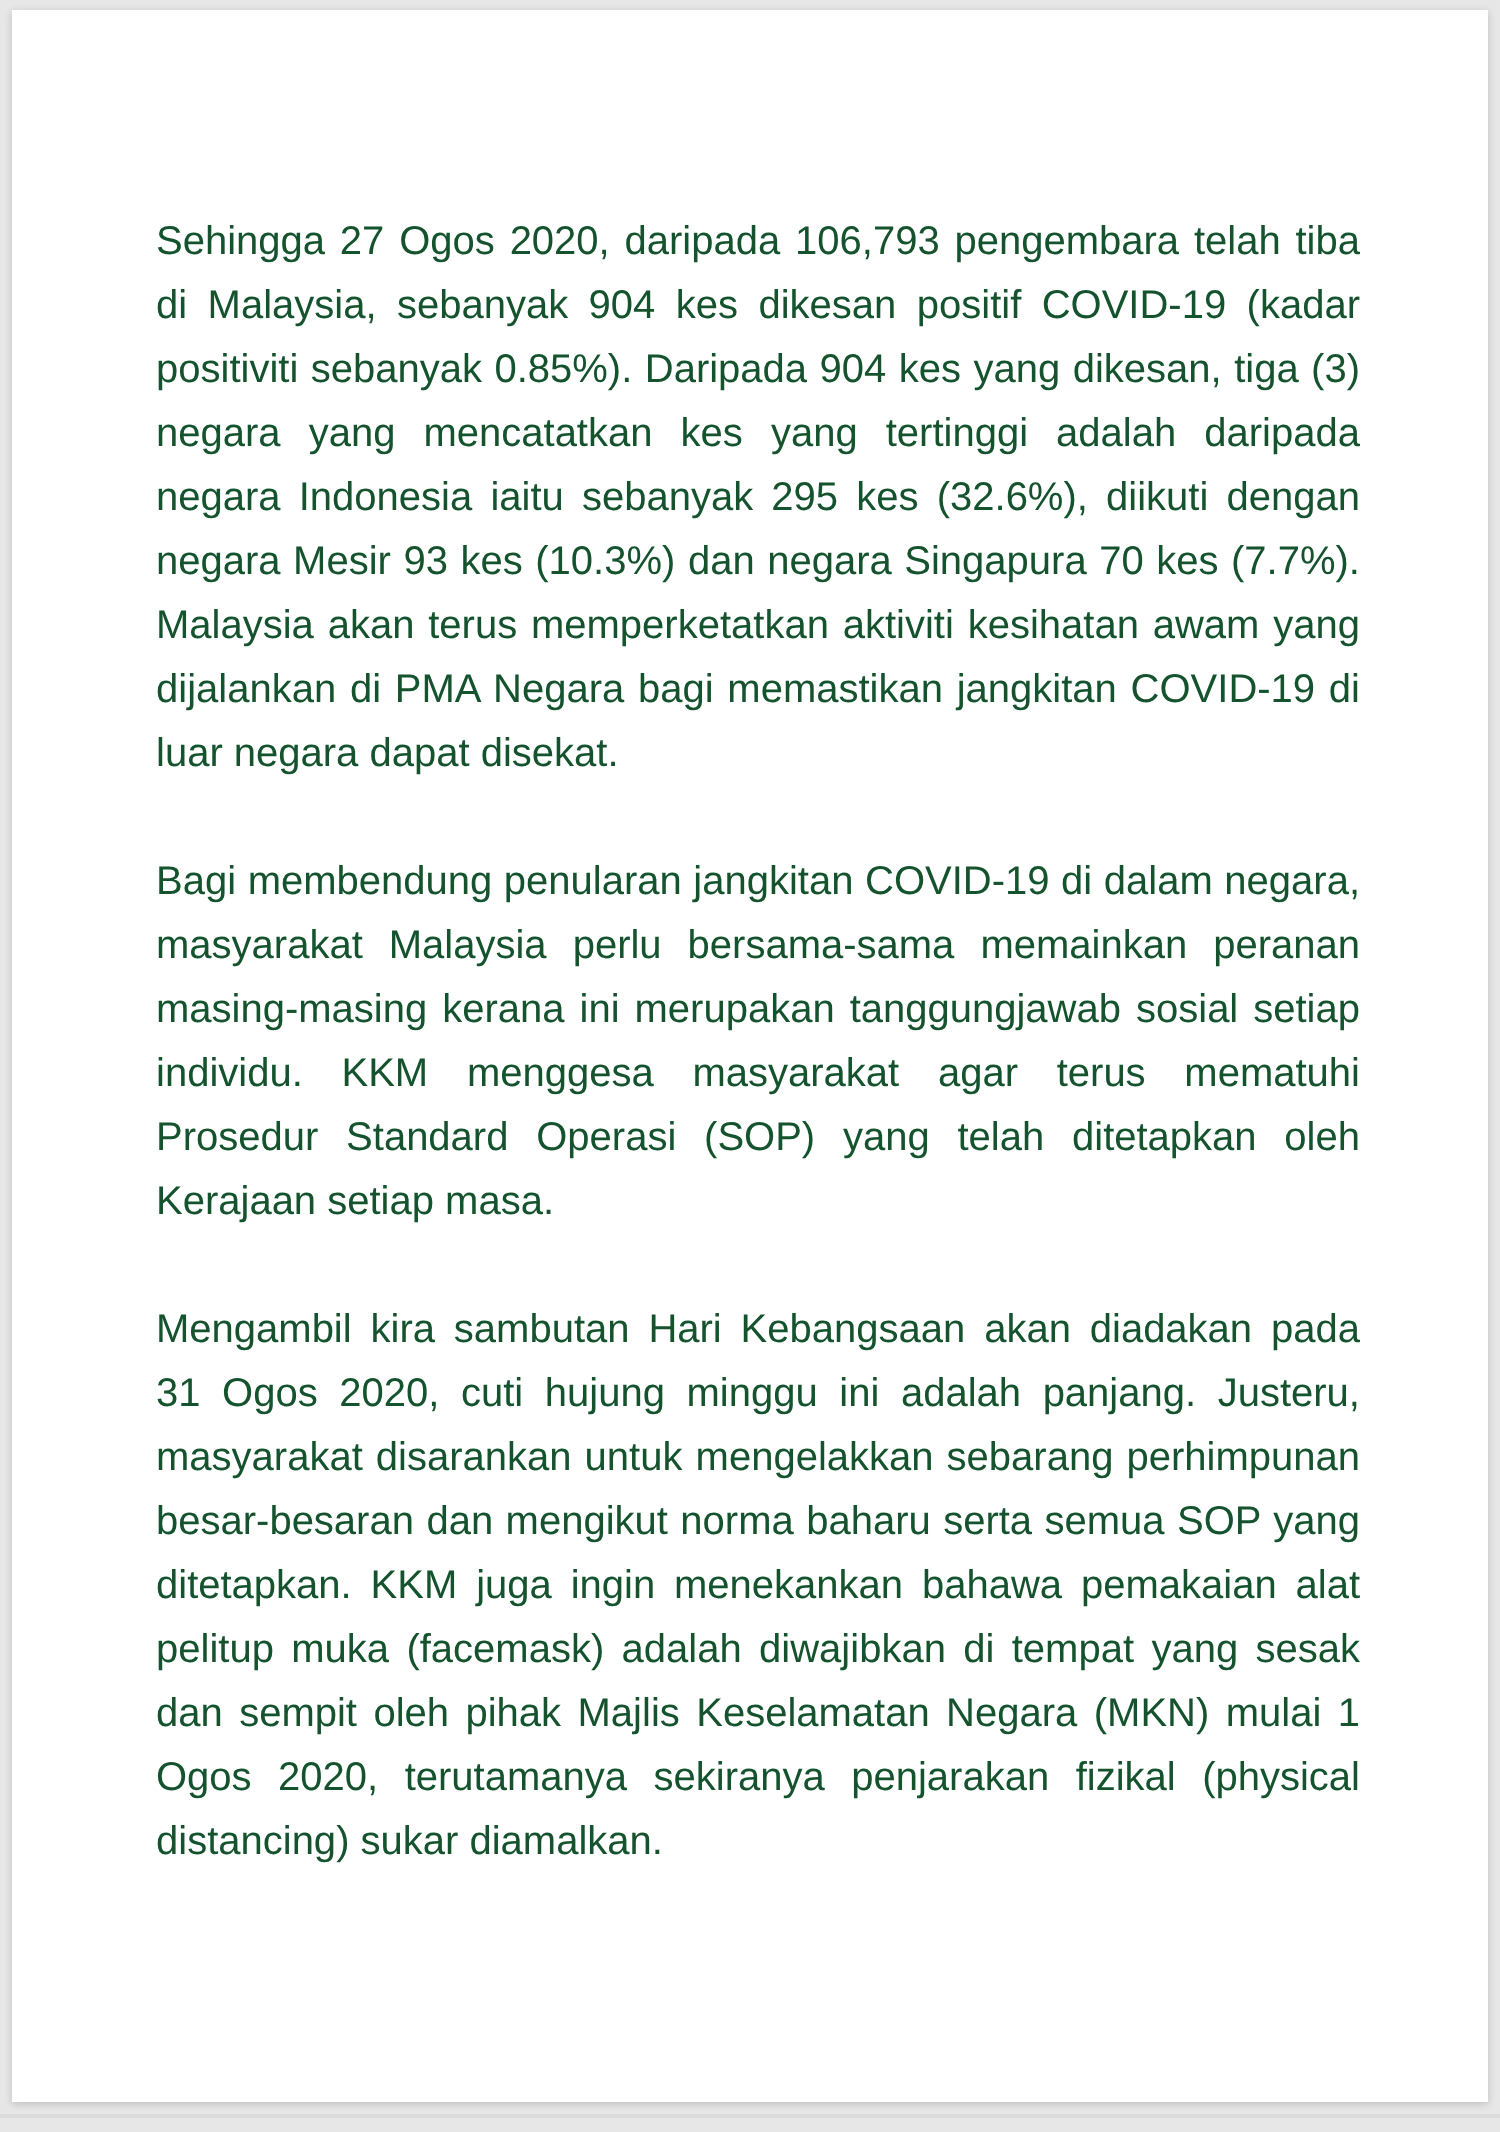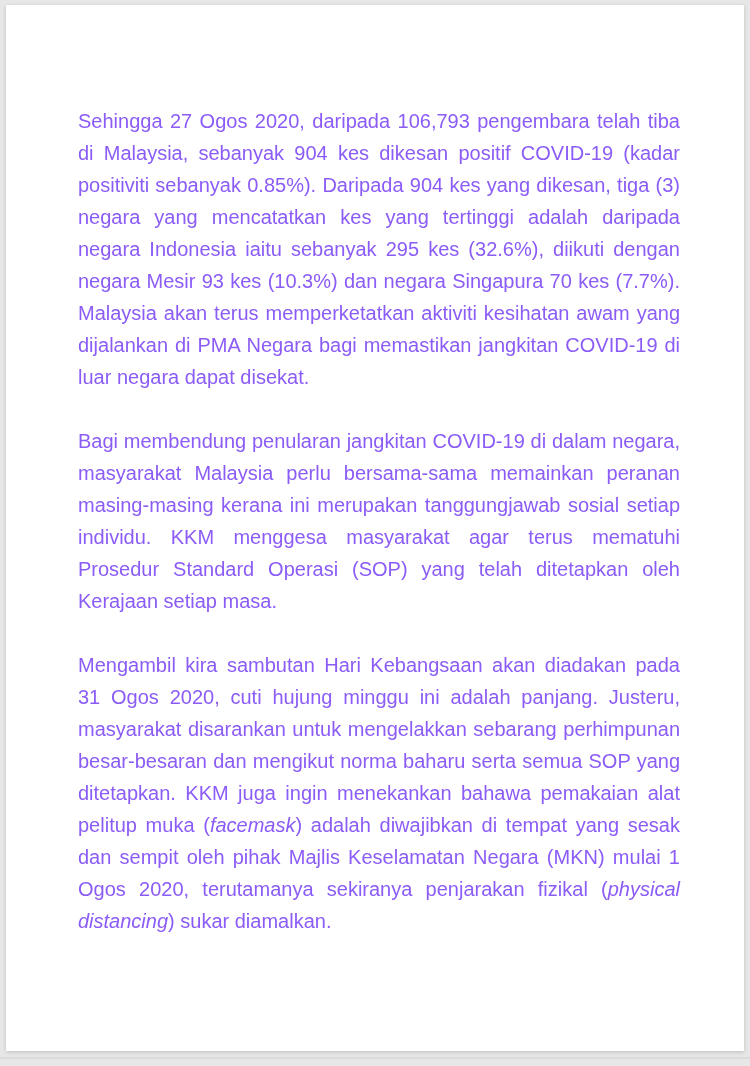--- a/index.html
+++ b/index.html
@@ -36,28 +36,27 @@
     padding: 100px 64px 0 72px;
     color: #1c1c1c;
     font-size: 20px;
     line-height: 32px;
     text-align: justify;
   }
   .content p {
     margin: 0 0 32px 0;
   }
   .content .it {
-    font-style: italic;
   }
 </style>
 </head>
 <body>
 
 <div class="viewport" style="background: rgb(231, 231, 231);">
   <div class="paper" style="background: rgb(255, 255, 255);">
-    <div class="content" style="color: #8b5cf6;">
+    <div class="content" style="color: #14532d;">
         <p><span>Sehingga 27 Ogos 2020, daripada 106,793 pengembara telah tiba di Malaysia, sebanyak 904 kes dikesan positif COVID-19 (kadar positiviti sebanyak 0.85%). Daripada 904 kes yang dikesan, tiga (3) negara yang mencatatkan kes yang tertinggi adalah daripada negara Indonesia iaitu sebanyak 295 kes (32.6%), diikuti dengan negara Mesir 93 kes (10.3%) dan negara Singapura 70 kes (7.7%). Malaysia akan terus memperketatkan aktiviti kesihatan awam yang dijalankan di PMA Negara bagi memastikan jangkitan COVID-19 di luar negara dapat disekat.</span></p>
         <p><span>Bagi membendung penularan jangkitan COVID-19 di dalam negara, masyarakat Malaysia perlu bersama-sama memainkan peranan masing-masing kerana ini merupakan tanggungjawab sosial setiap individu. KKM menggesa masyarakat agar terus mematuhi Prosedur Standard Operasi (SOP) yang telah ditetapkan oleh Kerajaan setiap masa.</span></p>
         <p><span>Mengambil kira sambutan Hari Kebangsaan akan diadakan pada 31 Ogos 2020, cuti hujung minggu ini adalah panjang. Justeru, masyarakat disarankan untuk mengelakkan sebarang perhimpunan besar-besaran dan mengikut norma baharu serta semua SOP yang ditetapkan. KKM juga ingin menekankan bahawa pemakaian alat pelitup muka (</span><span class="it">facemask</span><span>) adalah diwajibkan di tempat yang sesak dan sempit oleh pihak Majlis Keselamatan Negara (MKN) mulai 1 Ogos 2020, terutamanya sekiranya penjarakan fizikal (</span><span class="it">physical distancing</span><span>) sukar diamalkan.</span></p>
       </div>
   </div>
   <div class="page-gap-line" style="background: rgb(220, 220, 220);"></div>
 </div>
 
 </body></html>

